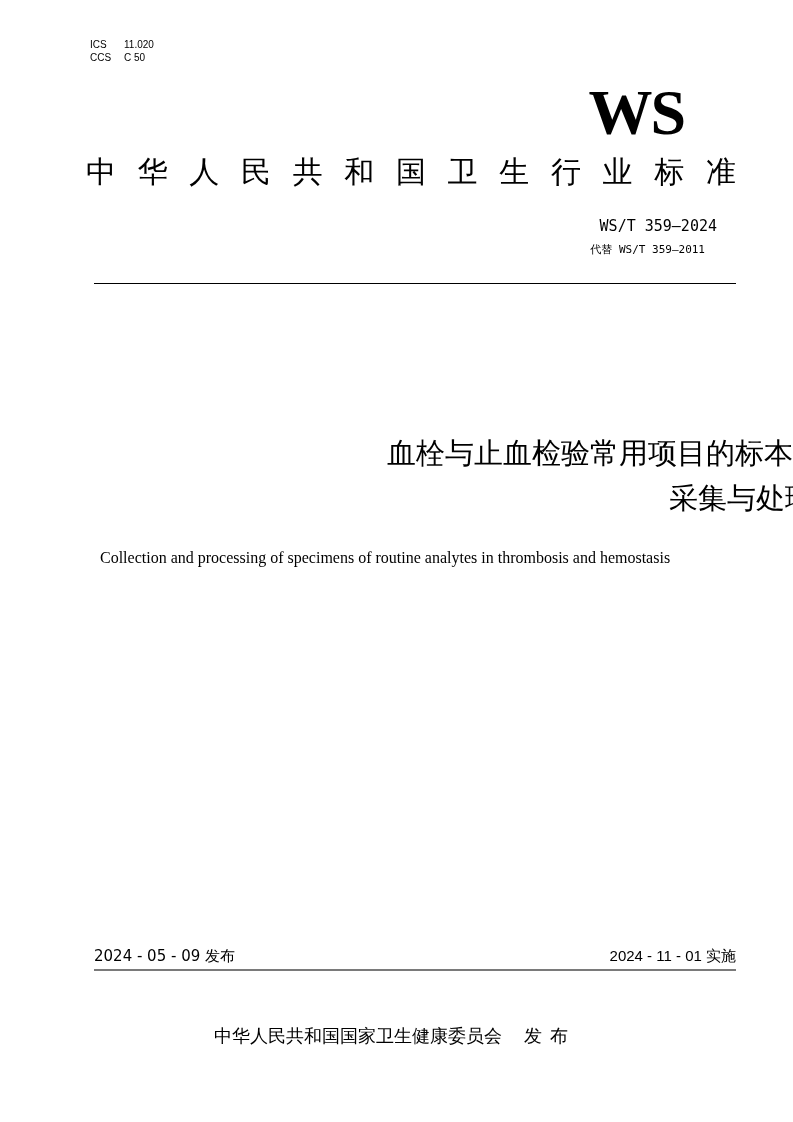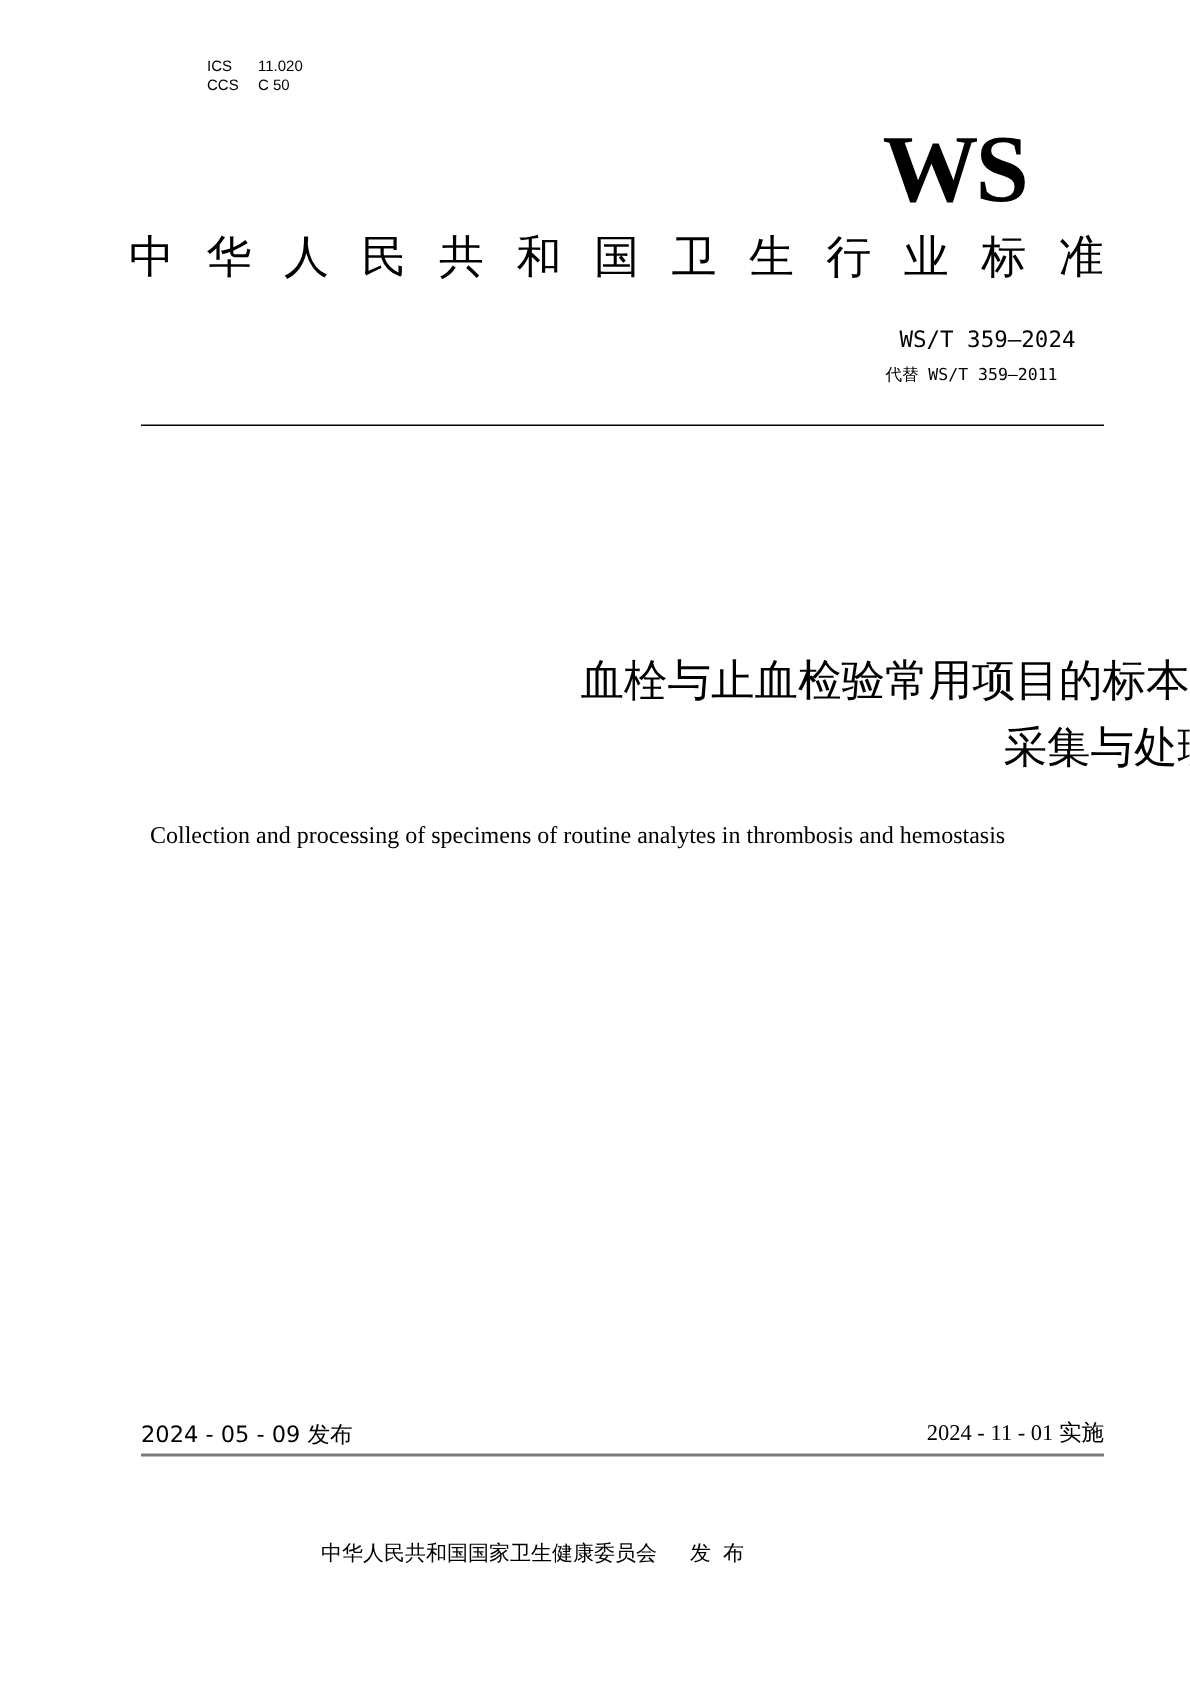--- a/index.html
+++ b/index.html
@@ -17,21 +17,21 @@
     }
     .abs { position: absolute; }
 
     .ics-block {
       left: 90px;
       top: 38px;
       font-family: "Liberation Sans", sans-serif;
       font-size: 10px;
       line-height: 13px;
     }
-    .ics-row { display: flex; margin-left: 48px; }
+    .ics-row { display: flex; }
     .ics-key { width: 34px; }
 
     .ws-logo {
       left: 552px;
       top: 78px;
       width: 132px;
       text-align: right;
       font-family: "Liberation Serif", serif;
       font-weight: bold;
       font-size: 64px;
@@ -100,37 +100,37 @@
       left: 94px;
       top: 945px;
       font-family: "DejaVu Sans", sans-serif;
       font-size: 15px;
       line-height: 22px;
     }
     .date-impl {
       right: 57px;
       top: 945px;
       text-align: left;
-      font-family: Liberation Serif, serif;
+      font-family: Liberation Sans, sans-serif;
       font-size: 15px;
       line-height: 22px;
     }
     .rule-bottom {
       left: 94px;
       top: 969px;
       width: 642px;
       height: 2px;
       background: #7a7a7a;
     }
 
     .publisher {
       left: 214px;
       top: 1024px;
       font-family: "DejaVu Sans", sans-serif;
-      font-size: 14px;
+      font-size: 18px;
       line-height: 24px;
       display: flex;
       text-align: right;
     }
     .publisher-action {
       margin-left: 22px;
       letter-spacing: 8px;
     }
   </style>
 </head>

